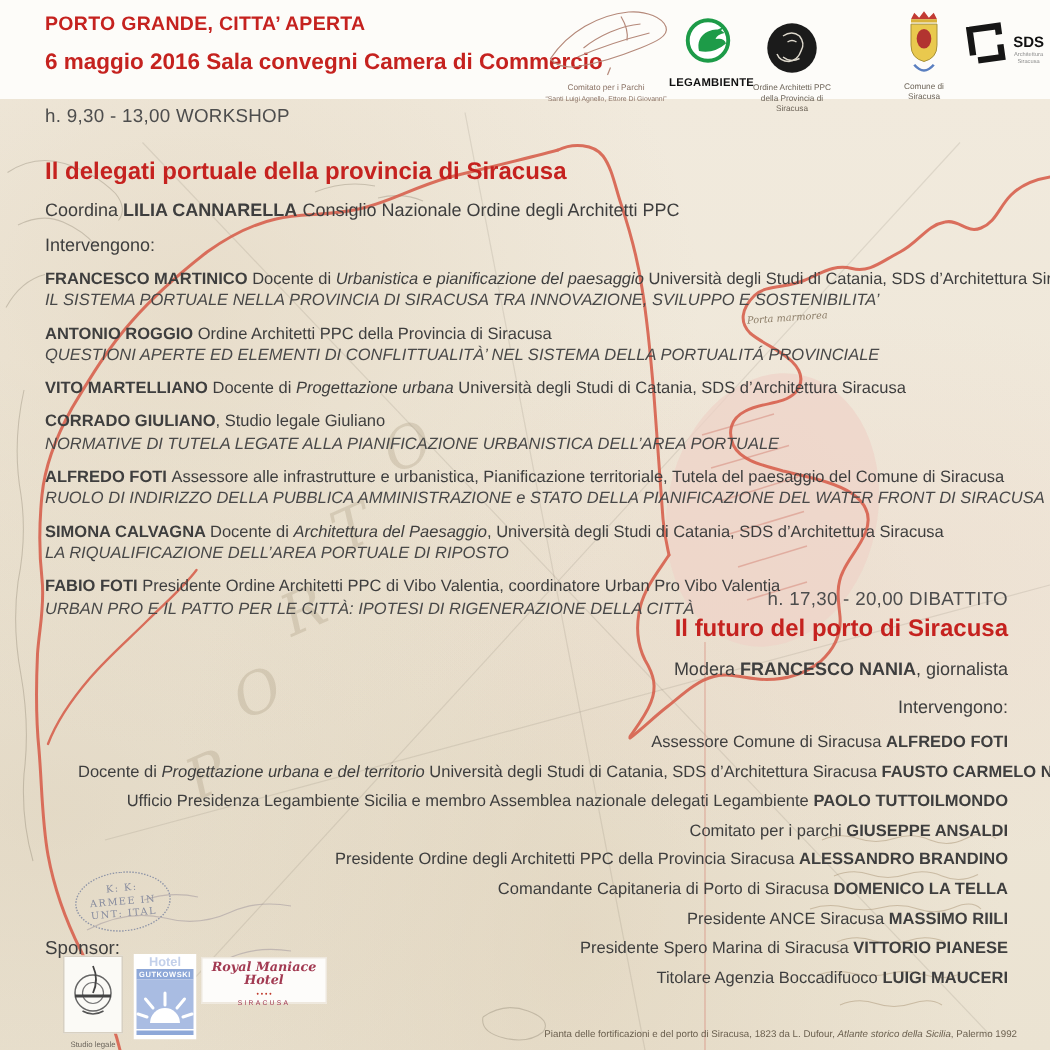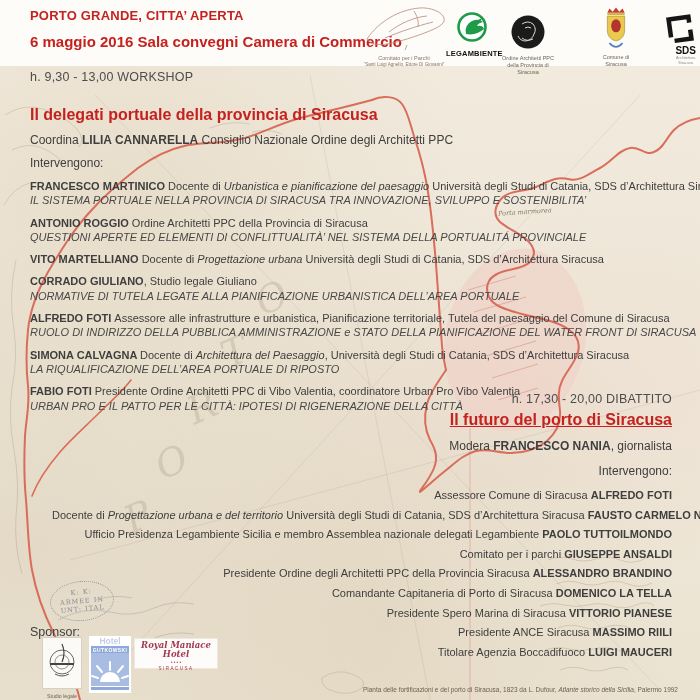--- a/index.html
+++ b/index.html
@@ -23,37 +23,37 @@
   .logo{position:absolute;z-index:3;text-align:center;}
   .logo .cap{font-size:5.5px;color:#8a7265;line-height:1.25;}
   .logo .cap2{font-size:4.6px;color:#8a7265;line-height:1.3;}
   .lg-comitato{left:356px;top:3px;width:96px;}
   .lg-legambiente{left:446px;top:11px;width:52px;}
   .lg-legambiente .lbl{font-size:7.5px;font-weight:bold;color:#111;letter-spacing:.2px;}
   .lg-ordine{left:500px;top:13px;width:56px;}
   .lg-ordine .cap{color:#6d6458;}
   .lg-comune{left:594px;top:6px;width:44px;}
   .lg-comune .cap{color:#6d6458;}
-  .lg-sds{left:642px;top:12px;width:54px;display:flex;align-items:flex-end;text-align:center;flex-direction:column;}
+  .lg-sds{left:642px;top:12px;width:54px;display:flex;align-items:flex-end;text-align:center;}
   .lg-sds .sds-word{font-size:10px;font-weight:bold;color:#111;line-height:1;}
   .lg-sds .sds-sub{font-size:3.8px;color:#8d8d8d;line-height:1.3;}
   
   .col-left{left:30px;top:70px;width:648px;}
   .time-line{font-size:12.5px;color:#4d4d4d;letter-spacing:.2px;margin-bottom:22px;}
   .red-h{font-size:16px;font-weight:bold;color:#c5221f;margin:4px 0 9px;}
   .plain-line{font-size:12px;color:#3e3e3e;margin-bottom:9px;white-space:nowrap;}
   .block{margin-bottom:8px;}
   .spk-line{font-size:11px;color:#3e3e3e;white-space:nowrap;line-height:1.3;}
   .spk-title{font-size:11px;font-style:italic;color:#484848;white-space:nowrap;line-height:1.3;}
   .b{font-weight:bold;}
   .i{font-style:italic;}
   
   .col-right{right:28px;top:392px;width:620px;text-align:right;}
   .col-right .time-line{margin-bottom:5px;}
-  .col-right .red-h{margin:2px 0 10px;text-decoration:underline;}
+  .col-right .red-h{margin:2px 0 10px;}
   .col-right .plain-line{margin-bottom:11px;}
   .part-line{font-size:11px;color:#3e3e3e;white-space:nowrap;margin-bottom:7.5px;line-height:1.1;}
   
   .porto-letter{position:absolute;z-index:1;font-family:"DejaVu Serif",serif;font-style:italic;
     font-size:38px;color:rgba(152,132,106,.24);transform:rotate(-24deg);}
   .porta-label{position:absolute;z-index:1;left:498px;top:208px;font-family:"DejaVu Serif",serif;
     font-style:italic;font-size:6.5px;color:#8a7b66;transform:rotate(-4deg);}
   .kk-stamp{position:absolute;z-index:1;left:50px;top:581px;width:62px;height:38px;
     border:1px dotted #9096a8;border-radius:50%;transform:rotate(-5deg);
     display:flex;flex-direction:column;align-items:center;justify-content:center;
@@ -266,22 +266,22 @@
     <div class="time-line">h. 17,30 - 20,00 DIBATTITO</div>
     <div class="red-h">Il futuro del porto di Siracusa</div>
     <div class="plain-line"><span>Modera </span><span class="b">FRANCESCO NANIA</span><span>, giornalista</span></div>
     <div class="plain-line">Intervengono:</div>
     <div class="part-line"><span>Assessore Comune di Siracusa </span><span class="b">ALFREDO FOTI</span></div>
     <div class="part-line"><span>Docente di </span><span class="i">Progettazione urbana e del territorio</span><span> Università degli Studi di Catania, SDS d’Architettura Siracusa </span><span class="b">FAUSTO CARMELO NIGRELLI</span></div>
     <div class="part-line"><span>Ufficio Presidenza Legambiente Sicilia e membro Assemblea nazionale delegati Legambiente </span><span class="b">PAOLO TUTTOILMONDO</span></div>
     <div class="part-line"><span>Comitato per i parchi </span><span class="b">GIUSEPPE ANSALDI</span></div>
     <div class="part-line"><span>Presidente Ordine degli Architetti PPC della Provincia Siracusa </span><span class="b">ALESSANDRO BRANDINO</span></div>
     <div class="part-line"><span>Comandante Capitaneria di Porto di Siracusa </span><span class="b">DOMENICO LA TELLA</span></div>
+    <div class="part-line"><span>Presidente ANCE Siracusa </span><span class="b">MASSIMO RIILI</span></div>
     <div class="part-line"><span>Presidente Spero Marina di Siracusa </span><span class="b">VITTORIO PIANESE</span></div>
-    <div class="part-line"><span>Presidente ANCE Siracusa </span><span class="b">MASSIMO RIILI</span></div>
     <div class="part-line"><span>Titolare Agenzia Boccadifuoco </span><span class="b">LUIGI MAUCERI</span></div>
   </div>
 
   <div class="txt sponsor-label">Sponsor:</div>
 
   <div class="sp-logo sp-studio">
     <div class="box">
       <svg width="38" height="50" viewBox="0 0 38 50">
         <circle cx="19" cy="24" r="12" fill="none" stroke="#666" stroke-width="1"></circle>
         <circle cx="19" cy="24" r="7" fill="none" stroke="#777" stroke-width="0.8"></circle>

